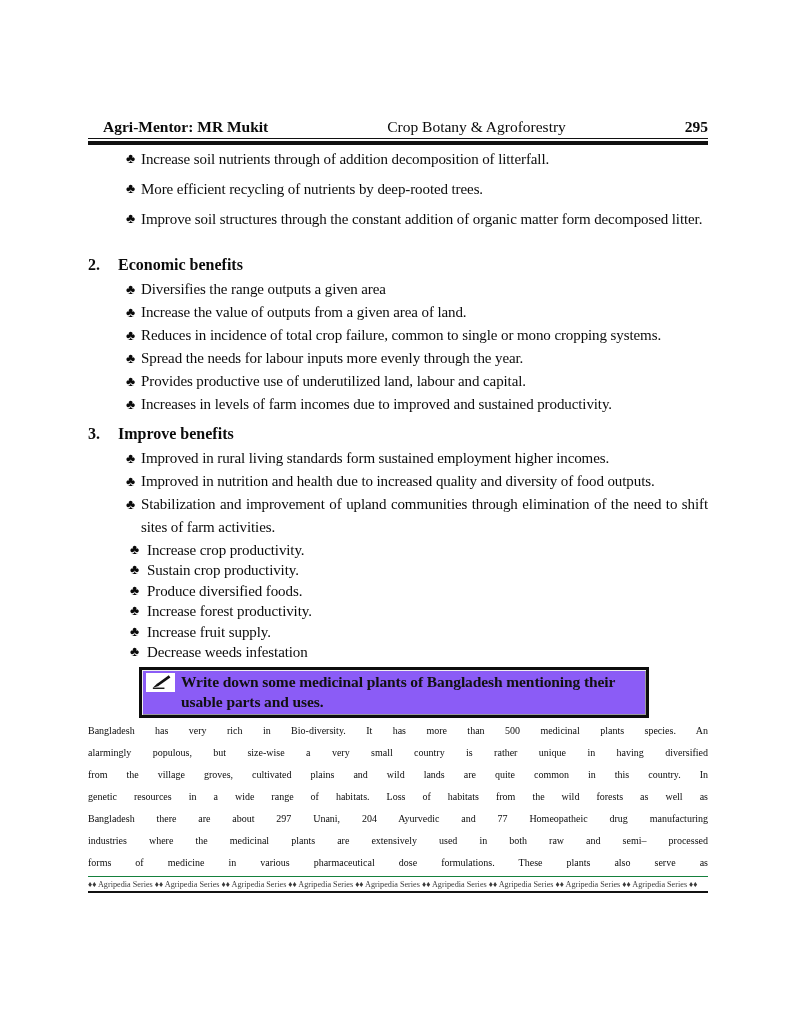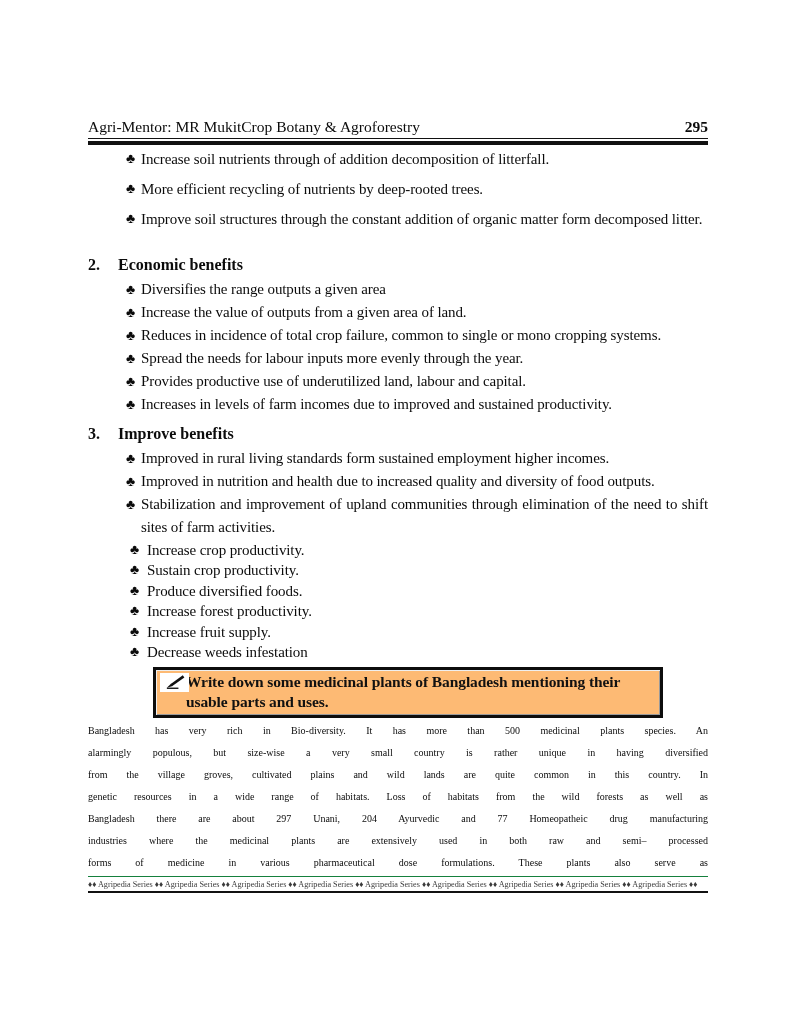--- a/index.html
+++ b/index.html
@@ -4,22 +4,22 @@
 <style>
   html,body{margin:0;padding:0;background:#ffffff;}
   .page{
     position:relative;width:800px;height:1035px;background:#ffffff;
     font-family:"Liberation Serif", serif;color:#0b0b0b;overflow:hidden;
   }
   .content{position:absolute;left:88px;top:117px;width:620px;}
 
   
   .hdr-row{display:flex;align-items:baseline;font-size:15.5px;line-height:19px;padding-bottom:2px;border-bottom:1.2px solid #111;}
-  .hdr-left{font-weight:normal;white-space:nowrap;}
-  .hdr-center{flex:1;text-align:left;font-weight:normal;}
+  .hdr-left{font-weight:bold;white-space:nowrap;margin-left:15px;}
+  .hdr-center{flex:1;text-align:center;font-weight:normal;}
   .hdr-right{font-weight:bold;white-space:nowrap;}
   .hdr-thick{height:3.5px;background:#111;margin-top:2px;}
 
   
   ul.bullets{list-style:none;margin:0;padding:0;}
   ul.bullets li{
     position:relative;padding-left:53px;font-size:15px;line-height:22px;
     letter-spacing:-0.1px;text-align:justify;
   }
   ul.bullets li .club{position:absolute;left:38px;top:0;font-size:14px;}
@@ -32,24 +32,24 @@
   ul.tight4 li .club{left:42px;}
 
   
   .sec-head{margin-top:24px;font-weight:bold;font-size:16px;line-height:21px;}
   .sec-head .num{display:inline-block;width:30px;}
   .sec-head.h3{margin-top:7px;}
   .sec-head.h4{margin-top:4px;}
 
   
   .qbox{
-    position:relative;margin-top:4px;margin-left:65px;width:510px;box-sizing:border-box;
-    background:#fdba74;border:3px solid #0d0d0d;
+    position:relative;margin-top:4px;margin-left:51px;width:510px;box-sizing:border-box;
+    background:#8b5cf6;border:3px solid #0d0d0d;
     box-shadow:inset 1px 1px 0 #efefef, inset -1px -1px 0 #9a9a9a;
-    padding:2px 8px 3px 30px;
+    padding:2px 8px 3px 39px;
   }
   .qbox .pencil-wrap{
     position:absolute;left:4px;top:3px;width:29px;height:19px;background:#ffffff;
     display:flex;align-items:center;justify-content:center;
   }
   .qbox .qtext{
     font-weight:bold;font-size:15.5px;line-height:20px;color:#111;
     font-family:"Liberation Serif", serif;letter-spacing:-0.1px;text-align:left;
   }
 

